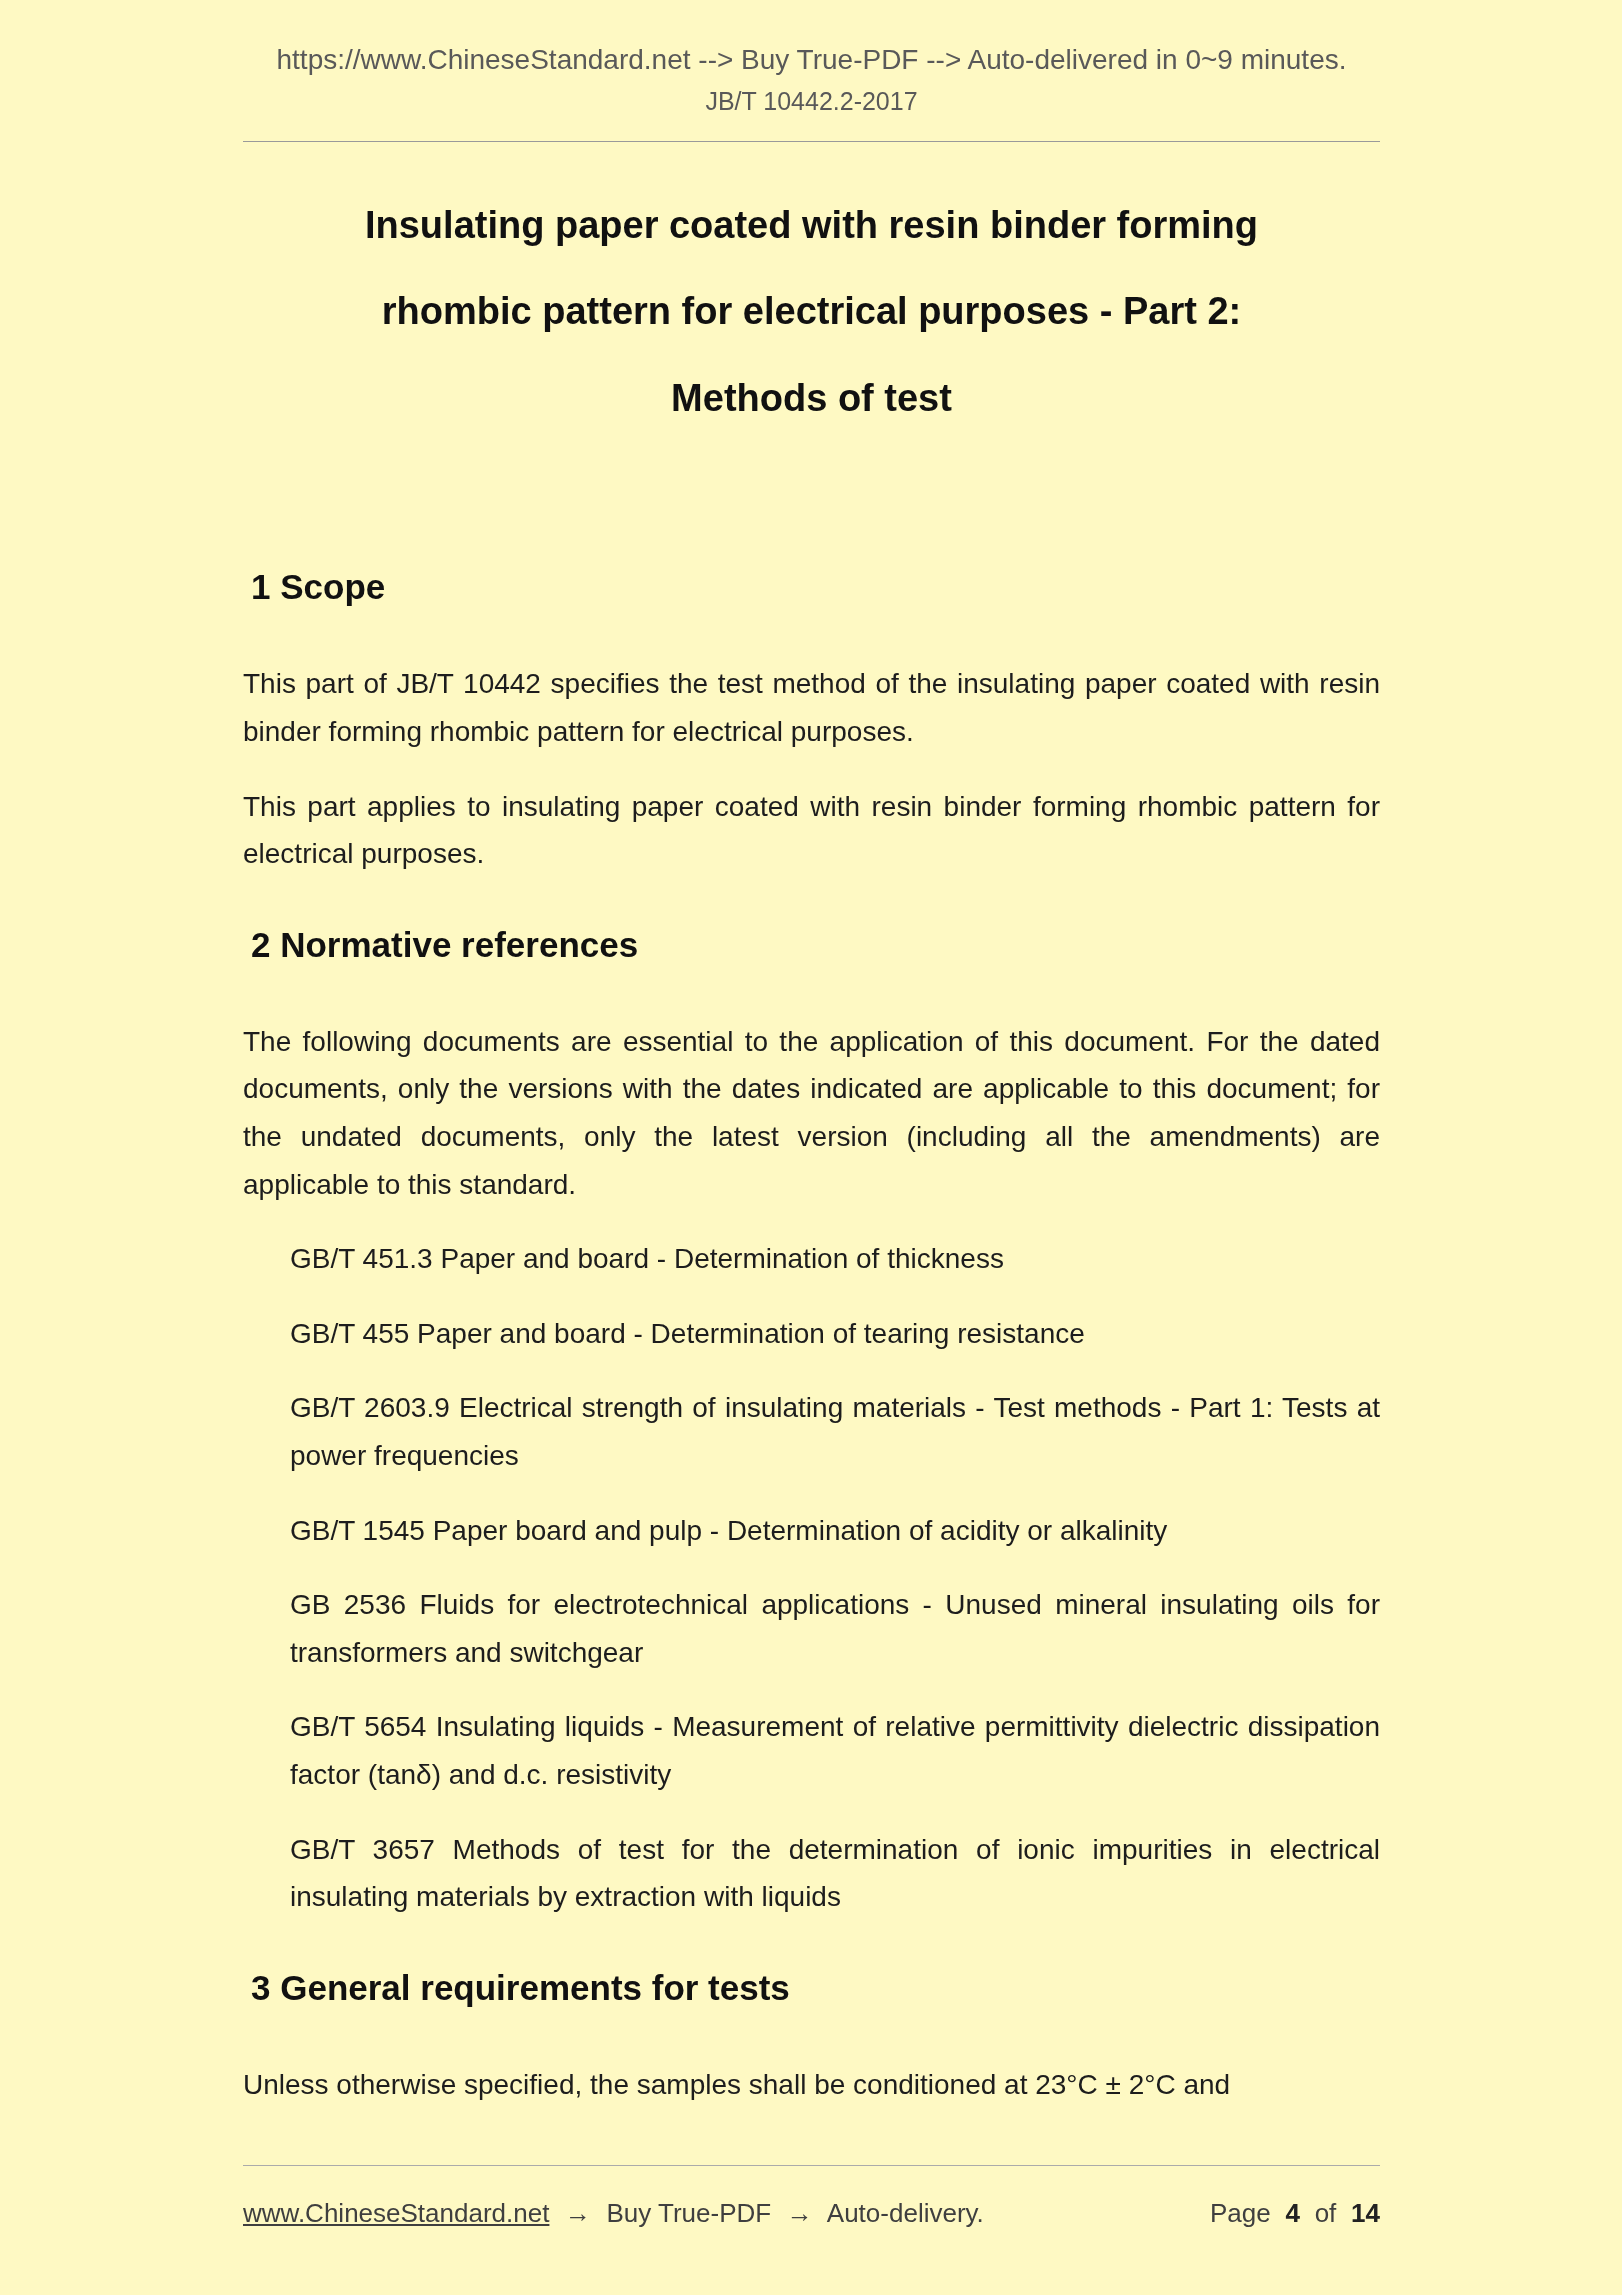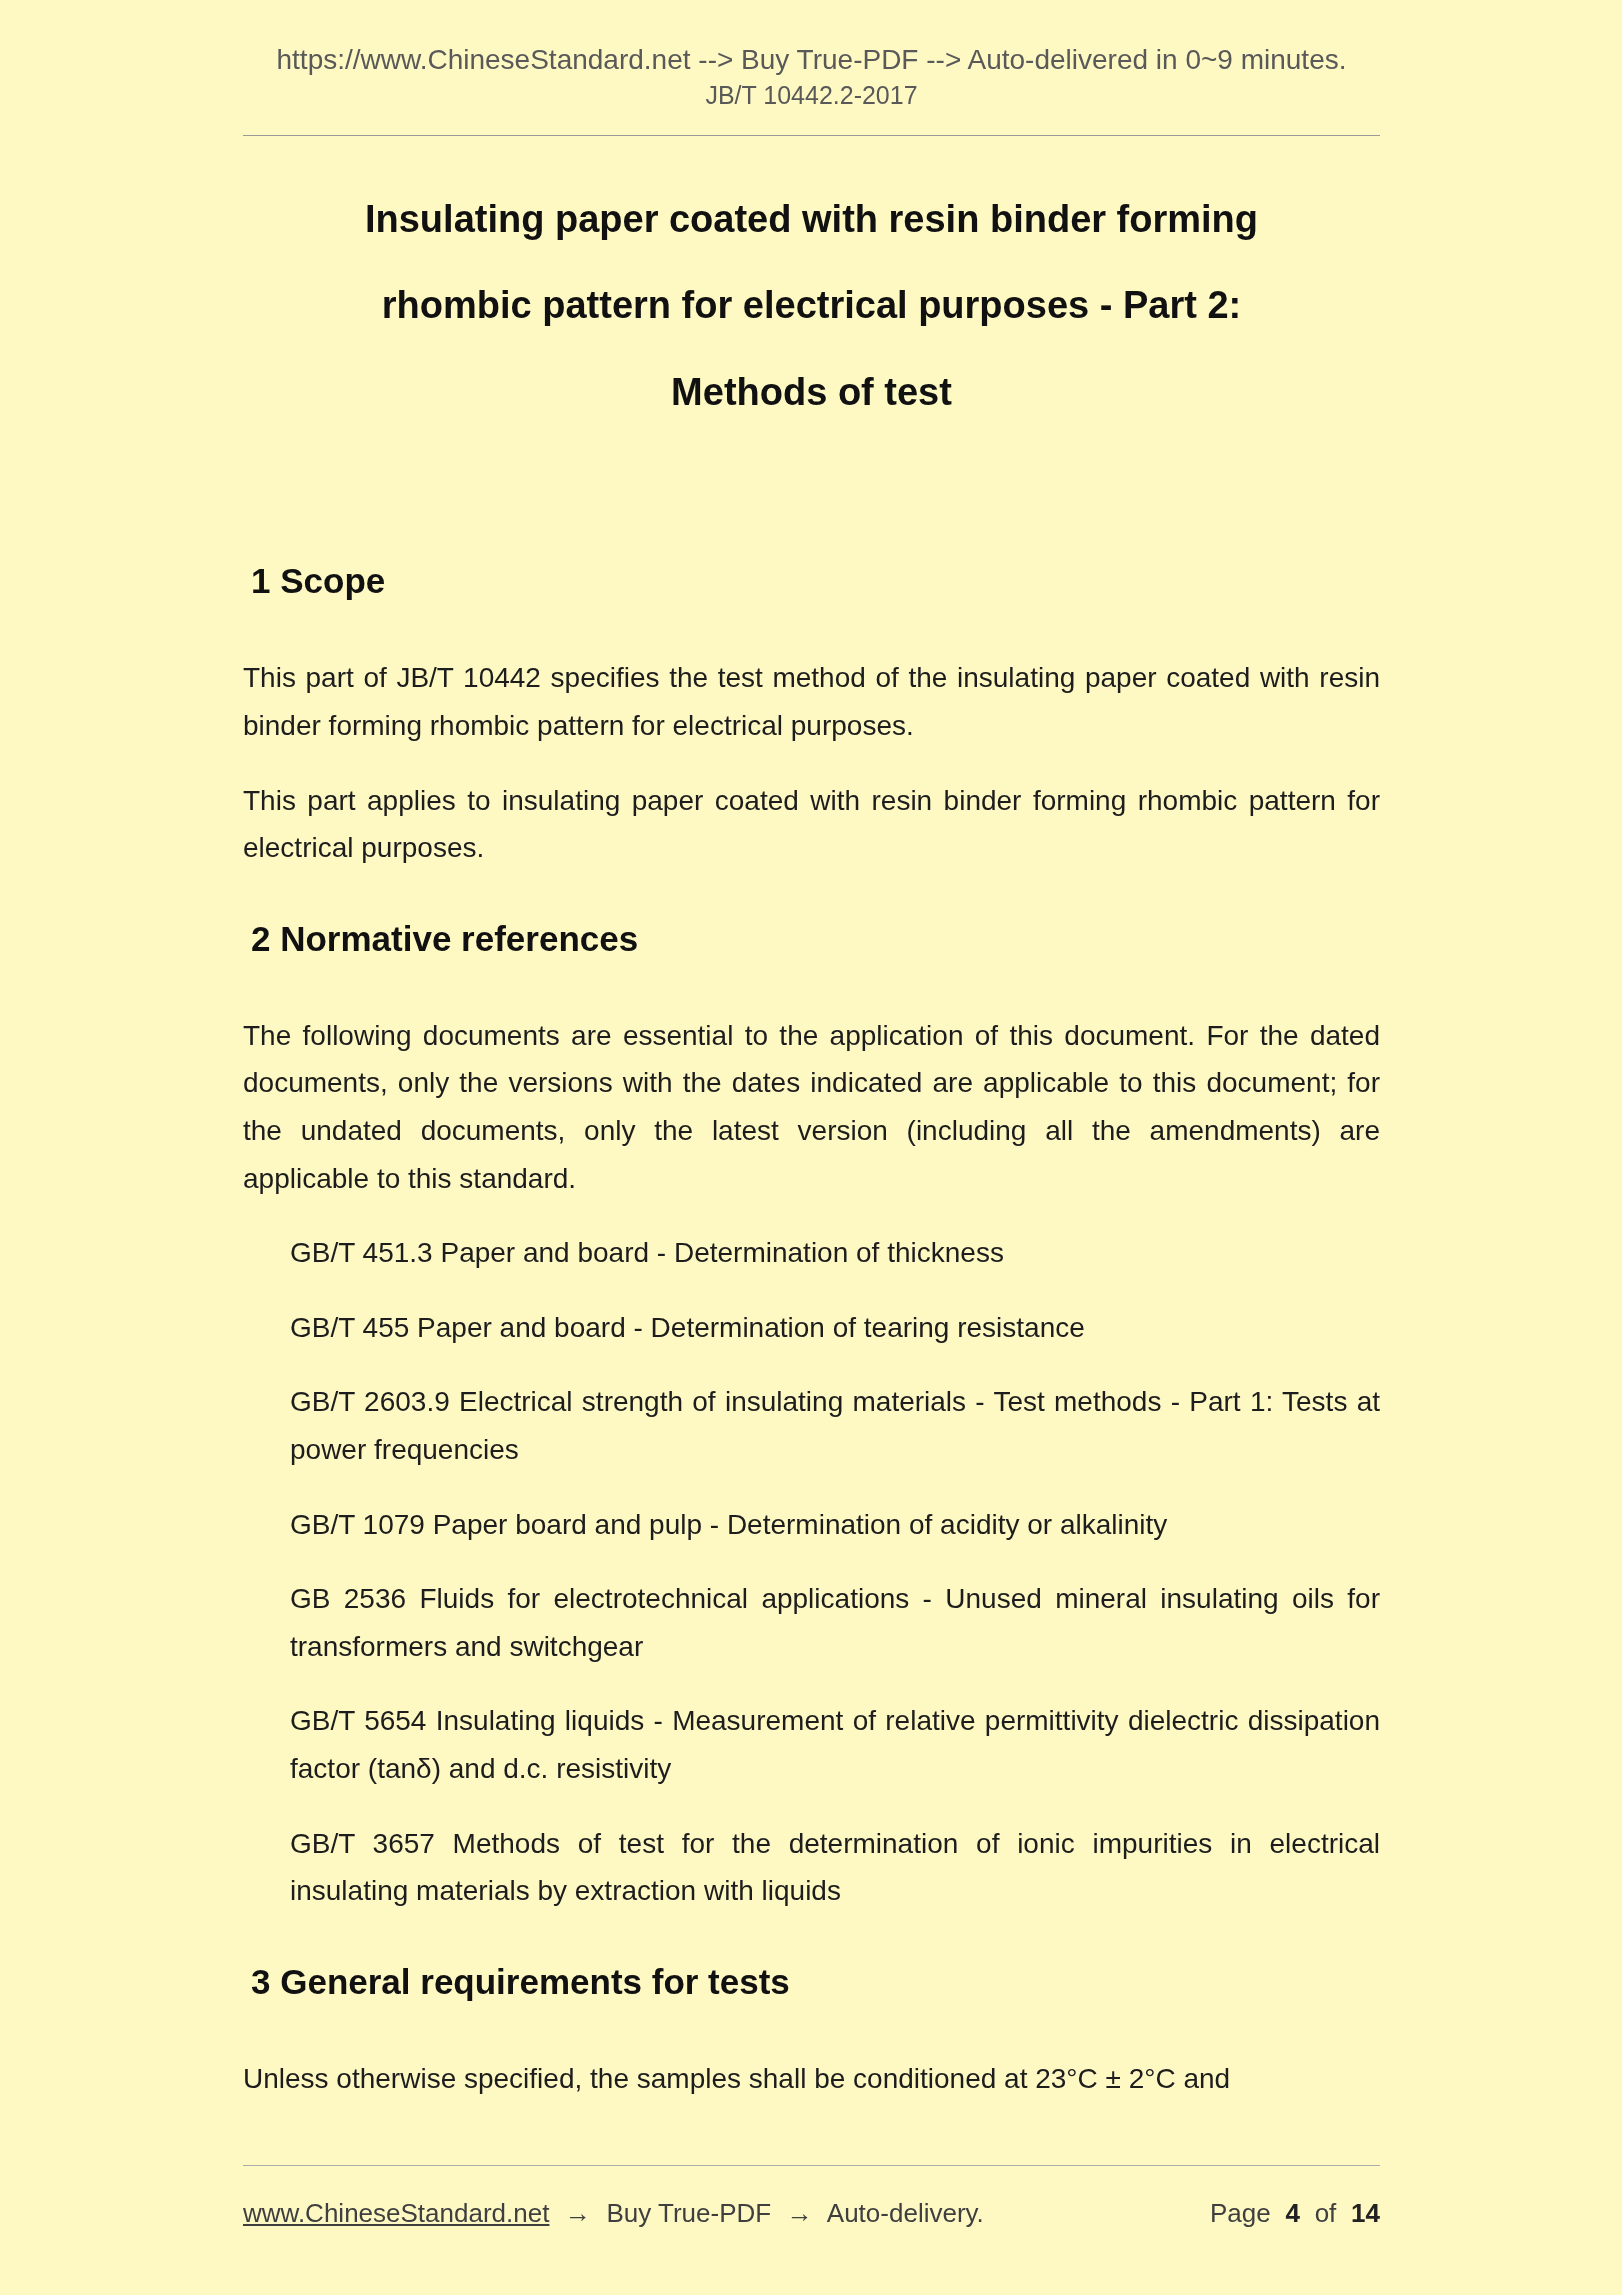--- a/index.html
+++ b/index.html
@@ -18,21 +18,21 @@
     text-align: center;
   }
   .header-line1 {
     font-size: 28px;
     color: #595959;
     line-height: 1.2;
   }
   .header-line2 {
     font-size: 25px;
     color: #595959;
-    margin-top: 3px;
+    margin-top: 9px;
     line-height: 1.2;
   }
   .rule {
     border-top: 1.7px solid #9a9a9a;
     margin-top: 25px;
     height: 0;
   }
   .doc-body {
     padding: 0 243px;
   }
@@ -107,21 +107,21 @@
     <p class="para justify">This part of JB/T 10442 specifies the test method of the insulating paper coated with resin binder forming rhombic pattern for electrical purposes.</p>
     <p class="para justify">This part applies to insulating paper coated with resin binder forming rhombic pattern for electrical purposes.</p>
 
     <h2 class="section-heading">2 Normative references</h2>
 
     <p class="para justify">The following documents are essential to the application of this document. For the dated documents, only the versions with the dates indicated are applicable to this document; for the undated documents, only the latest version (including all the amendments) are applicable to this standard.</p>
 
     <p class="para ref justify">GB/T 451.3 Paper and board - Determination of thickness</p>
     <p class="para ref justify">GB/T 455 Paper and board - Determination of tearing resistance</p>
     <p class="para ref justify">GB/T 2603.9 Electrical strength of insulating materials - Test methods - Part 1: Tests at power frequencies</p>
-    <p class="para ref justify">GB/T 1079 Paper board and pulp - Determination of acidity or alkalinity</p>
+    <p class="para ref justify">GB/T 1545 Paper board and pulp - Determination of acidity or alkalinity</p>
     <p class="para ref justify">GB 2536 Fluids for electrotechnical applications - Unused mineral insulating oils for transformers and switchgear</p>
     <p class="para ref justify">GB/T 5654 Insulating liquids - Measurement of relative permittivity dielectric dissipation factor (tanδ) and d.c. resistivity</p>
     <p class="para ref justify">GB/T 3657 Methods of test for the determination of ionic impurities in electrical insulating materials by extraction with liquids</p>
 
     <h2 class="section-heading">3 General requirements for tests</h2>
 
     <p class="para justify">Unless otherwise specified, the samples shall be conditioned at 23°C ± 2°C and</p>
 
   </main>
 

